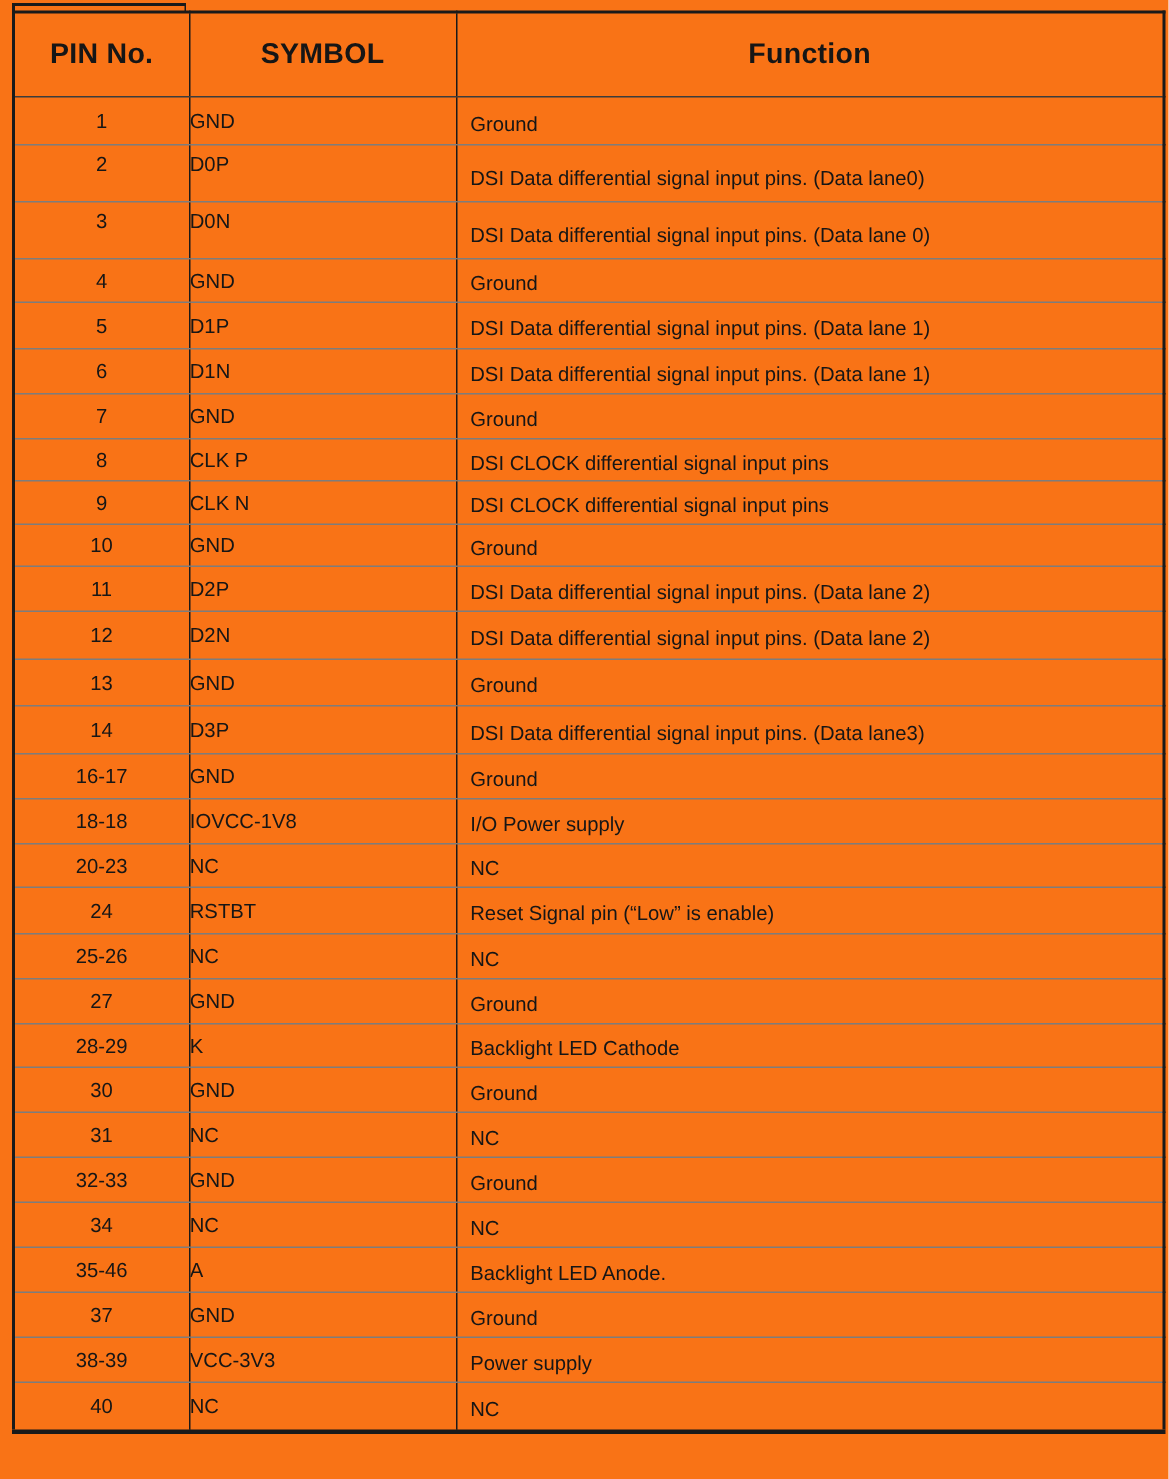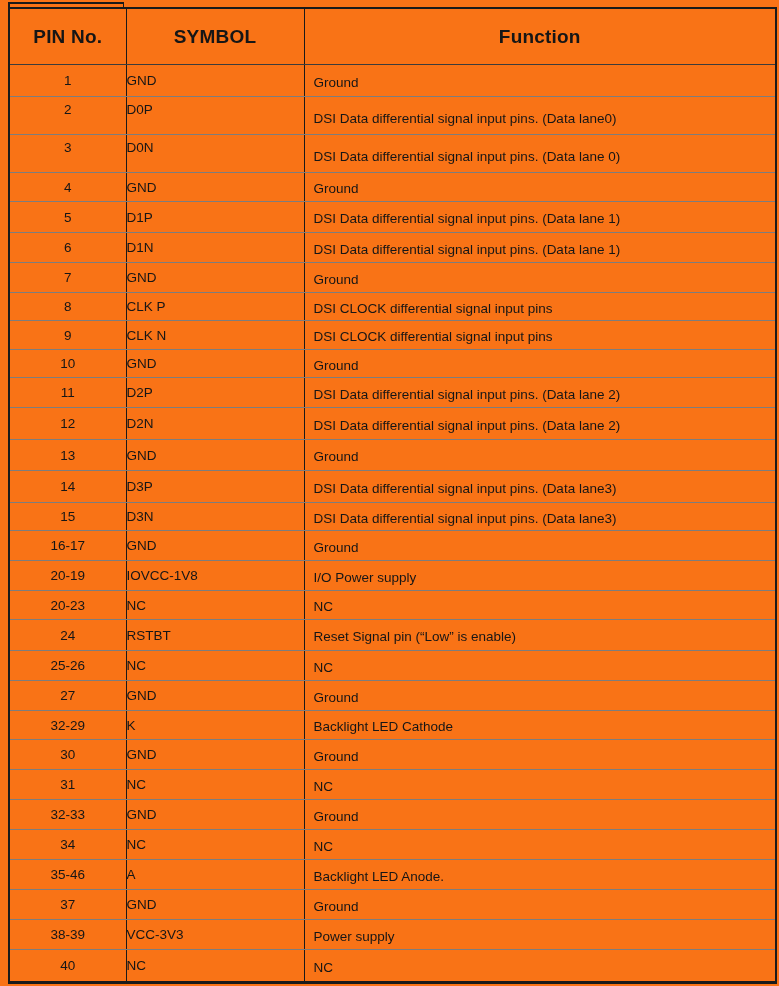--- a/index.html
+++ b/index.html
@@ -158,32 +158,27 @@
         <tr style="height: 31px;">
           <td class="pin">13</td>
           <td class="sym">GND</td>
           <td class="fn">Ground</td>
         </tr>
         <tr style="height: 32px;">
           <td class="pin">14</td>
           <td class="sym">D3P</td>
           <td class="fn">DSI Data differential signal input pins. (Data lane3)</td>
         </tr>
-        <tr style="height: 28px;">
-          <td class="pin">15</td>
-          <td class="sym">D3N</td>
-          <td class="fn">DSI Data differential signal input pins. (Data lane3)</td>
-        </tr>
         <tr style="height: 30px;">
           <td class="pin">16-17</td>
           <td class="sym">GND</td>
           <td class="fn">Ground</td>
         </tr>
         <tr style="height: 30px;">
-          <td class="pin">20-19</td>
+          <td class="pin">18-18</td>
           <td class="sym">IOVCC-1V8</td>
           <td class="fn">I/O Power supply</td>
         </tr>
         <tr style="height: 29px;">
           <td class="pin">20-23</td>
           <td class="sym">NC</td>
           <td class="fn">NC</td>
         </tr>
         <tr style="height: 31px;">
           <td class="pin">24</td>
@@ -194,21 +189,21 @@
           <td class="pin">25-26</td>
           <td class="sym">NC</td>
           <td class="fn">NC</td>
         </tr>
         <tr style="height: 30px;">
           <td class="pin">27</td>
           <td class="sym">GND</td>
           <td class="fn">Ground</td>
         </tr>
         <tr style="height: 29px;">
-          <td class="pin">32-29</td>
+          <td class="pin">28-29</td>
           <td class="sym">K</td>
           <td class="fn">Backlight LED Cathode</td>
         </tr>
         <tr style="height: 30px;">
           <td class="pin">30</td>
           <td class="sym">GND</td>
           <td class="fn">Ground</td>
         </tr>
         <tr style="height: 30px;">
           <td class="pin">31</td>

